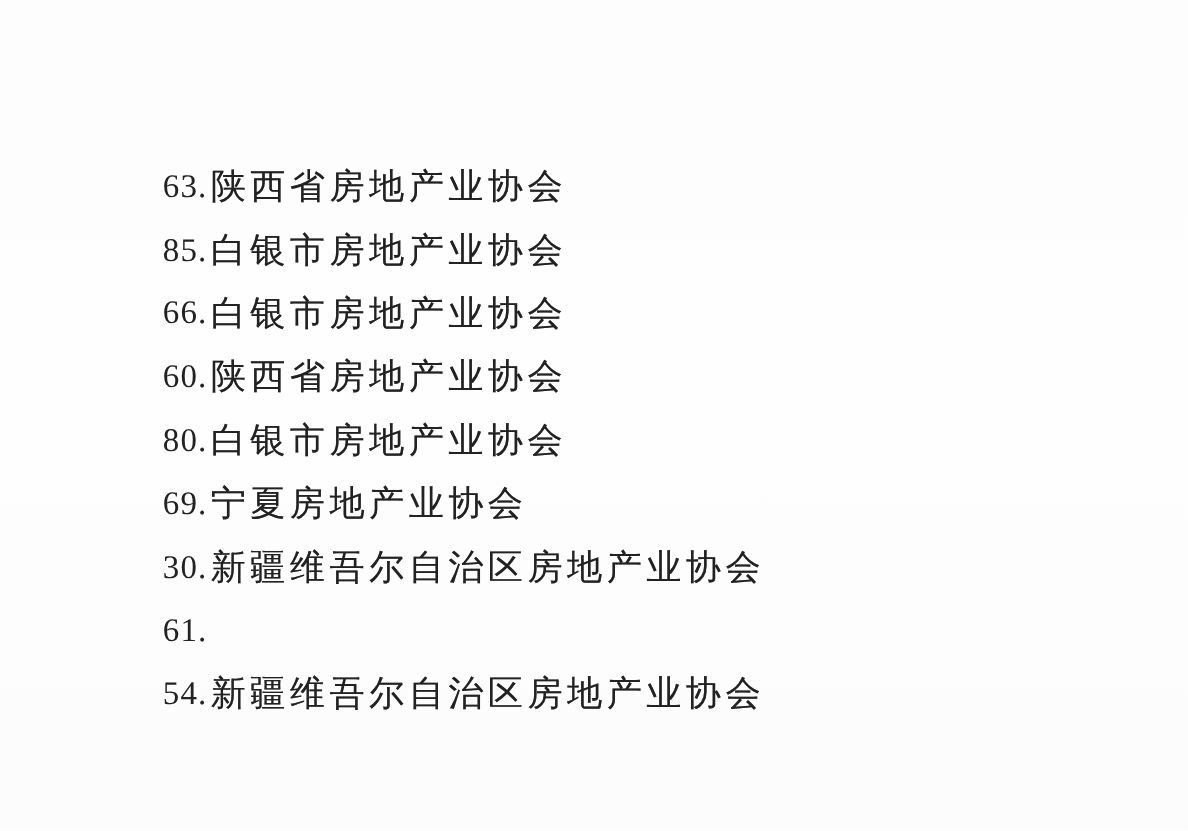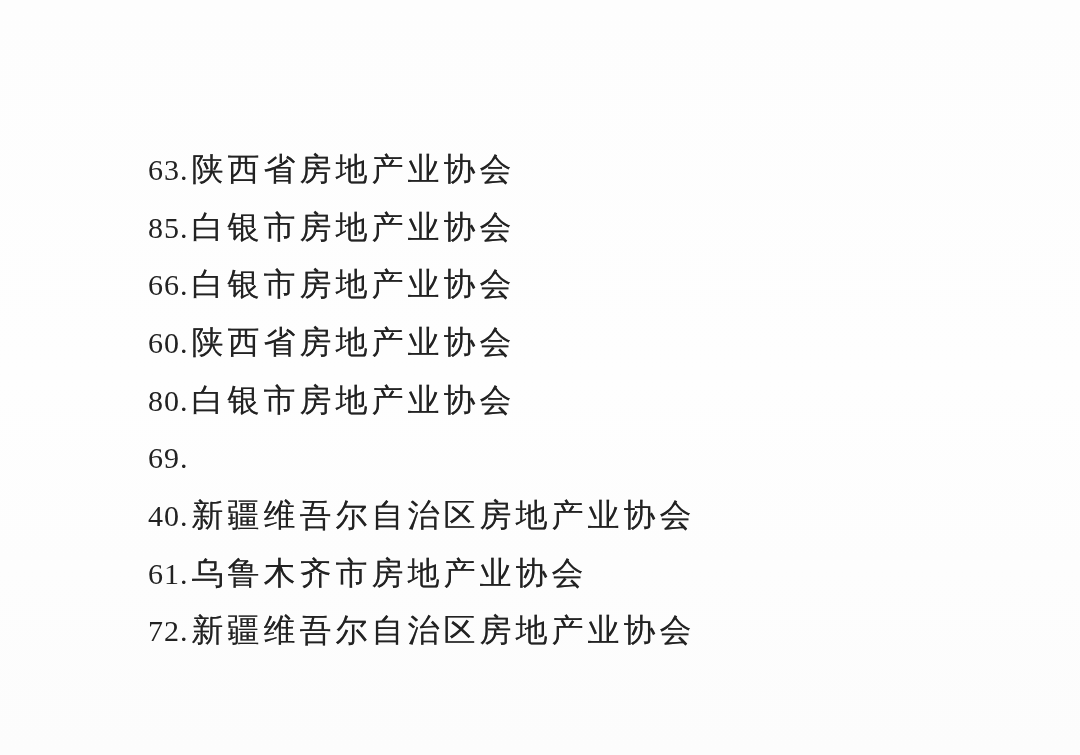--- a/index.html
+++ b/index.html
@@ -68,27 +68,27 @@
     <li>
       <span class="num">60.</span>
       <span class="name">陕西省房地产业协会</span>
     </li>
     <li>
       <span class="num">80.</span>
       <span class="name">白银市房地产业协会</span>
     </li>
     <li>
       <span class="num">69.</span>
+      <span class="name">宁夏房地产业协会</span>
     </li>
     <li>
-      <span class="num">40.</span>
+      <span class="num">30.</span>
       <span class="name">新疆维吾尔自治区房地产业协会</span>
     </li>
     <li>
       <span class="num">61.</span>
-      <span class="name">乌鲁木齐市房地产业协会</span>
     </li>
     <li>
-      <span class="num">72.</span>
+      <span class="num">54.</span>
       <span class="name">新疆维吾尔自治区房地产业协会</span>
     </li>
   </ol>
 </div>
 
 </body></html>

